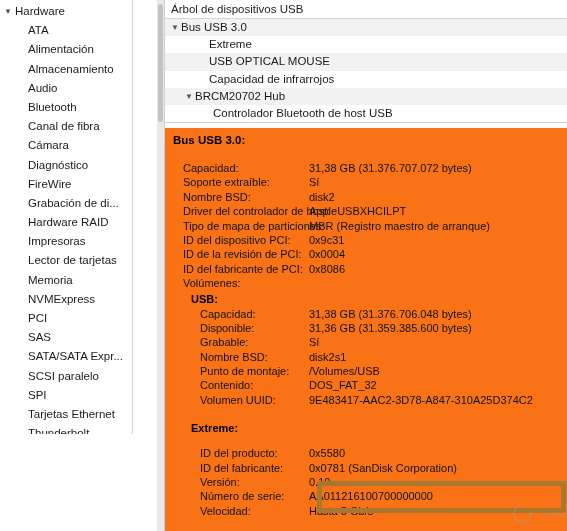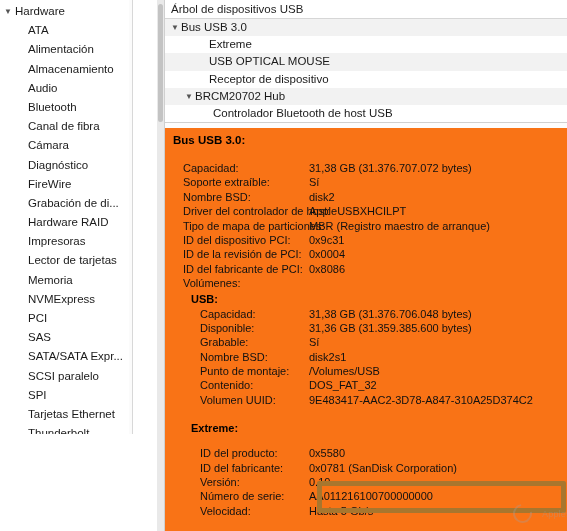--- a/index.html
+++ b/index.html
@@ -221,21 +221,21 @@
       <div id="gutterbar"></div>
     </div>
 
     <div id="tree-header">Árbol de dispositivos USB</div>
     <div id="tree-header-rule"></div>
 
     <div id="tree">
         <div class="tree-row odd tree-indent-0"><span class="tree-tri">▼</span><span>Bus USB 3.0</span></div>
         <div class="tree-row even tree-indent-1"><span>Extreme</span></div>
         <div class="tree-row odd tree-indent-1"><span>USB OPTICAL MOUSE</span></div>
-        <div class="tree-row even tree-indent-1"><span>Receptor de dispositivo</span></div>
+        <div class="tree-row even tree-indent-1"><span>Capacidad de infrarrojos</span></div>
         <div class="tree-row odd tree-indent-1b"><span class="tree-tri">▼</span><span>BRCM20702 Hub</span></div>
         <div class="tree-row even tree-indent-2b"><span>Controlador Bluetooth de host USB</span></div>
       </div>
 
     <div id="splitter"></div>
 
     <div id="detail">
       <div class="sec-title">Bus USB 3.0:</div>
       <div class="spacer13"></div>
       <div id="bus-rows">

